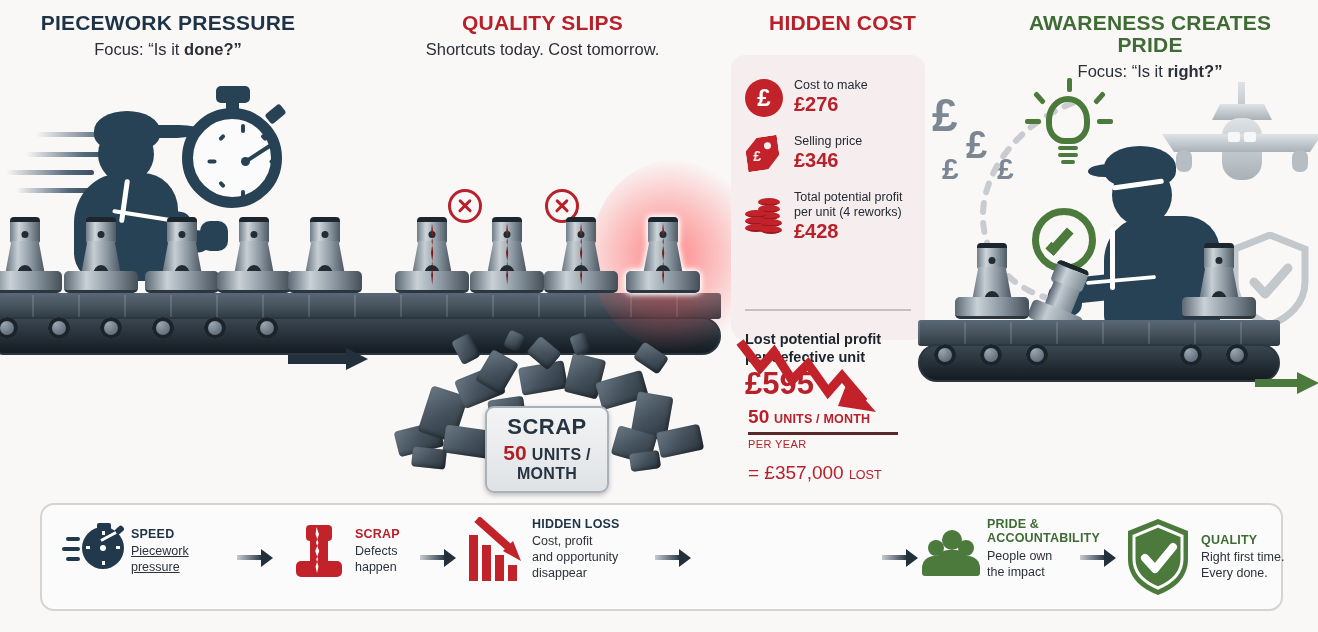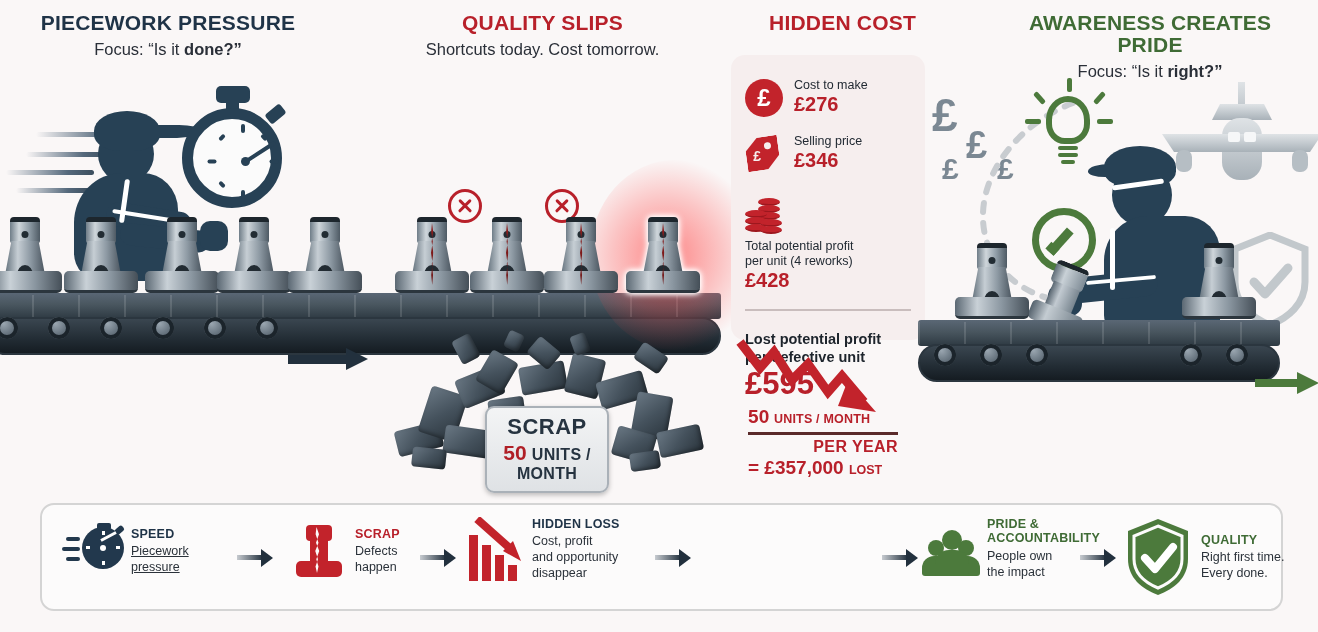--- a/index.html
+++ b/index.html
@@ -205,22 +205,22 @@
   .zig { position:absolute; }
 
   
   #loss { position:absolute; left:748px; top:406px; width:180px;}
   #loss .l1{ font-size:15px; font-weight:bold; color:#b8202a; letter-spacing:.2px;}
   #loss .l1 .big{ font-size:19px;}
   #loss .l1 .sm{ font-size:12.5px;}
   #loss .l2{ font-size:19px; font-weight:bold; color:#b8202a; margin-top:2px;}
   #loss .l2 .sm{ font-size:12.5px;}
   #loss .rule{ width:150px; height:2.5px; background:#5a2a2a; margin:4px 0 3px 0;}
-  #loss .l3{ font-size:16px; font-weight:bold; color:#b8202a; text-align:right; width:150px; letter-spacing:.4px;}
-  #loss .l4{ font-size:19px; font-weight:bold; color:#b8202a; margin-top:1px;}
+  #loss .l3{ font-size:11px; font-weight:normal; color:#b8202a; text-align:left; width:150px; letter-spacing:.4px;}
+  #loss .l4{ font-size:19px; font-weight:normal; color:#b8202a; margin-top:12px;}
   #loss .l4 .sm{ font-size:12.5px;}
 
   
   .pound{ position:absolute; color:#7b8893; font-weight:bold; }
   .bulb-glass{
     position:absolute; width:44px; height:48px; border-radius:50% 50% 42% 42%;
     border:6px solid #4c7a3c;
   }
   .bulb-base{ position:absolute; width:20px; height:4px; background:#4c7a3c; border-radius:2px;}
   .ray{ position:absolute; background:#4c7a3c; border-radius:2px;}
@@ -440,21 +440,21 @@
             <span class="dot"></span>
             <span class="p">£</span>
           </div>
       </div>
       <div>
         <div class="cc-lab">Selling price</div>
         <div class="cc-val">£346</div>
       </div>
     </div>
 
-    <div class="cc-row" style="left:14px; top:135px; width:172px;flex-direction:column;">
+    <div class="cc-row" style="left:14px; top:135px; width:172px;">
       <div class="cc-ic">
         <div class="coinstack" style="left:0; top:8px; width:38px; height:34px;">
           <i style="left:13px; top:0;"></i>
             <i style="left:13px; top:7px;"></i>
             <i style="left:13px; top:14px;"></i>
           <i style="left:0; top:12px;"></i>
             <i style="left:0; top:19px;"></i>
             <i style="left:0; top:26px;"></i>
           <i style="left:15px; top:21px;"></i>
             <i style="left:15px; top:28px;"></i>

